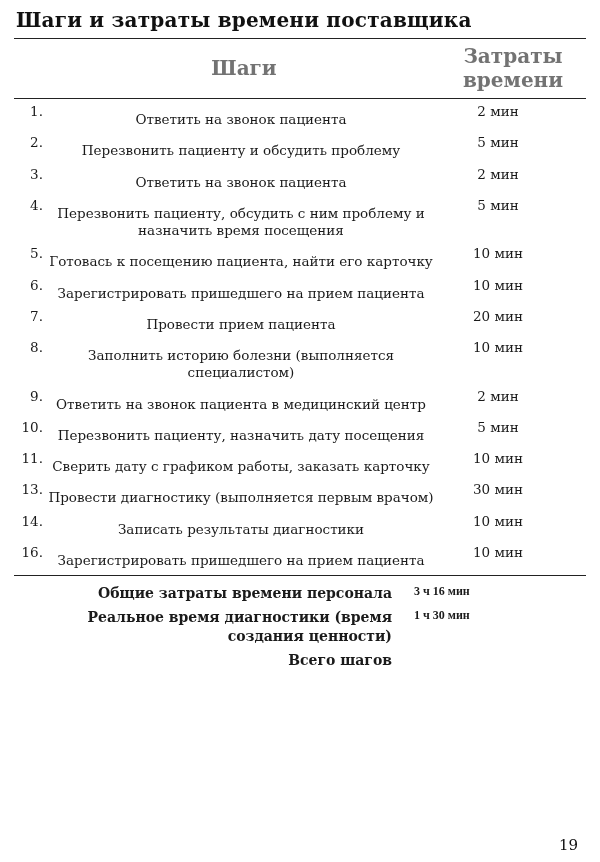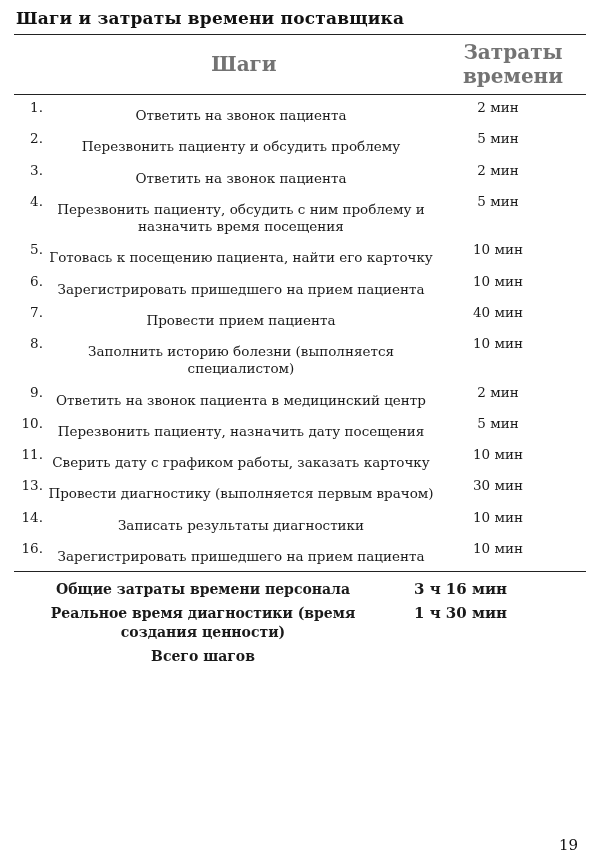--- a/index.html
+++ b/index.html
@@ -16,21 +16,21 @@
     overflow: hidden;
   }
   .page {
     width: 600px;
     height: 862px;
     box-sizing: border-box;
     padding: 8px 14px 0 14px;
     position: relative;
   }
   .doc-title {
-    font-size: 17px;
+    font-size: 20px;
     font-weight: bold;
     letter-spacing: 0.2px;
     margin: 0 0 6px 2px;
     color: #111;
   }
   .rule-top {
     border-top: 1.6px solid #222;
     margin: 0 0 0 0;
   }
   table.main {
@@ -82,32 +82,33 @@
     width: 100%;
     border-collapse: collapse;
     table-layout: fixed;
     margin-top: 5px;
   }
   table.totals col.t-label { width: 392px; }
   table.totals col.t-value { width: 180px; }
   table.totals td.t-label {
     font-size: 14px;
     font-weight: bold;
-    text-align: center;
+    text-align: right;
     padding: 3px 14px 3px 0;
     line-height: 1.3;
     vertical-align: top;
   }
   table.totals td.t-value {
-    font-size: 15px;
+    font-size: 12px;
     font-weight: bold;
     text-align: left;
     padding: 3px 0 3px 8px;
     vertical-align: top;
     white-space: nowrap;
+    font-family: Liberation Serif, serif;
   }
   .page-number {
     position: absolute;
     right: 22px;
     bottom: 8px;
     font-size: 15px;
     color: #111;
   }
 </style>
 </head>
@@ -159,21 +160,21 @@
         <td class="time">10 мин</td>
       </tr>
       <tr>
         <td class="num">6.</td>
         <td class="step">Зарегистрировать пришедшего на прием пациента</td>
         <td class="time">10 мин</td>
       </tr>
       <tr>
         <td class="num">7.</td>
         <td class="step">Провести прием пациента</td>
-        <td class="time">40 мин</td>
+        <td class="time">20 мин</td>
       </tr>
       <tr>
         <td class="num">8.</td>
         <td class="step">Заполнить историю болезни (выполняется специалистом)</td>
         <td class="time">10 мин</td>
       </tr>
       <tr>
         <td class="num">9.</td>
         <td class="step">Ответить на звонок пациента в медицинский центр</td>
         <td class="time">2 мин</td>

